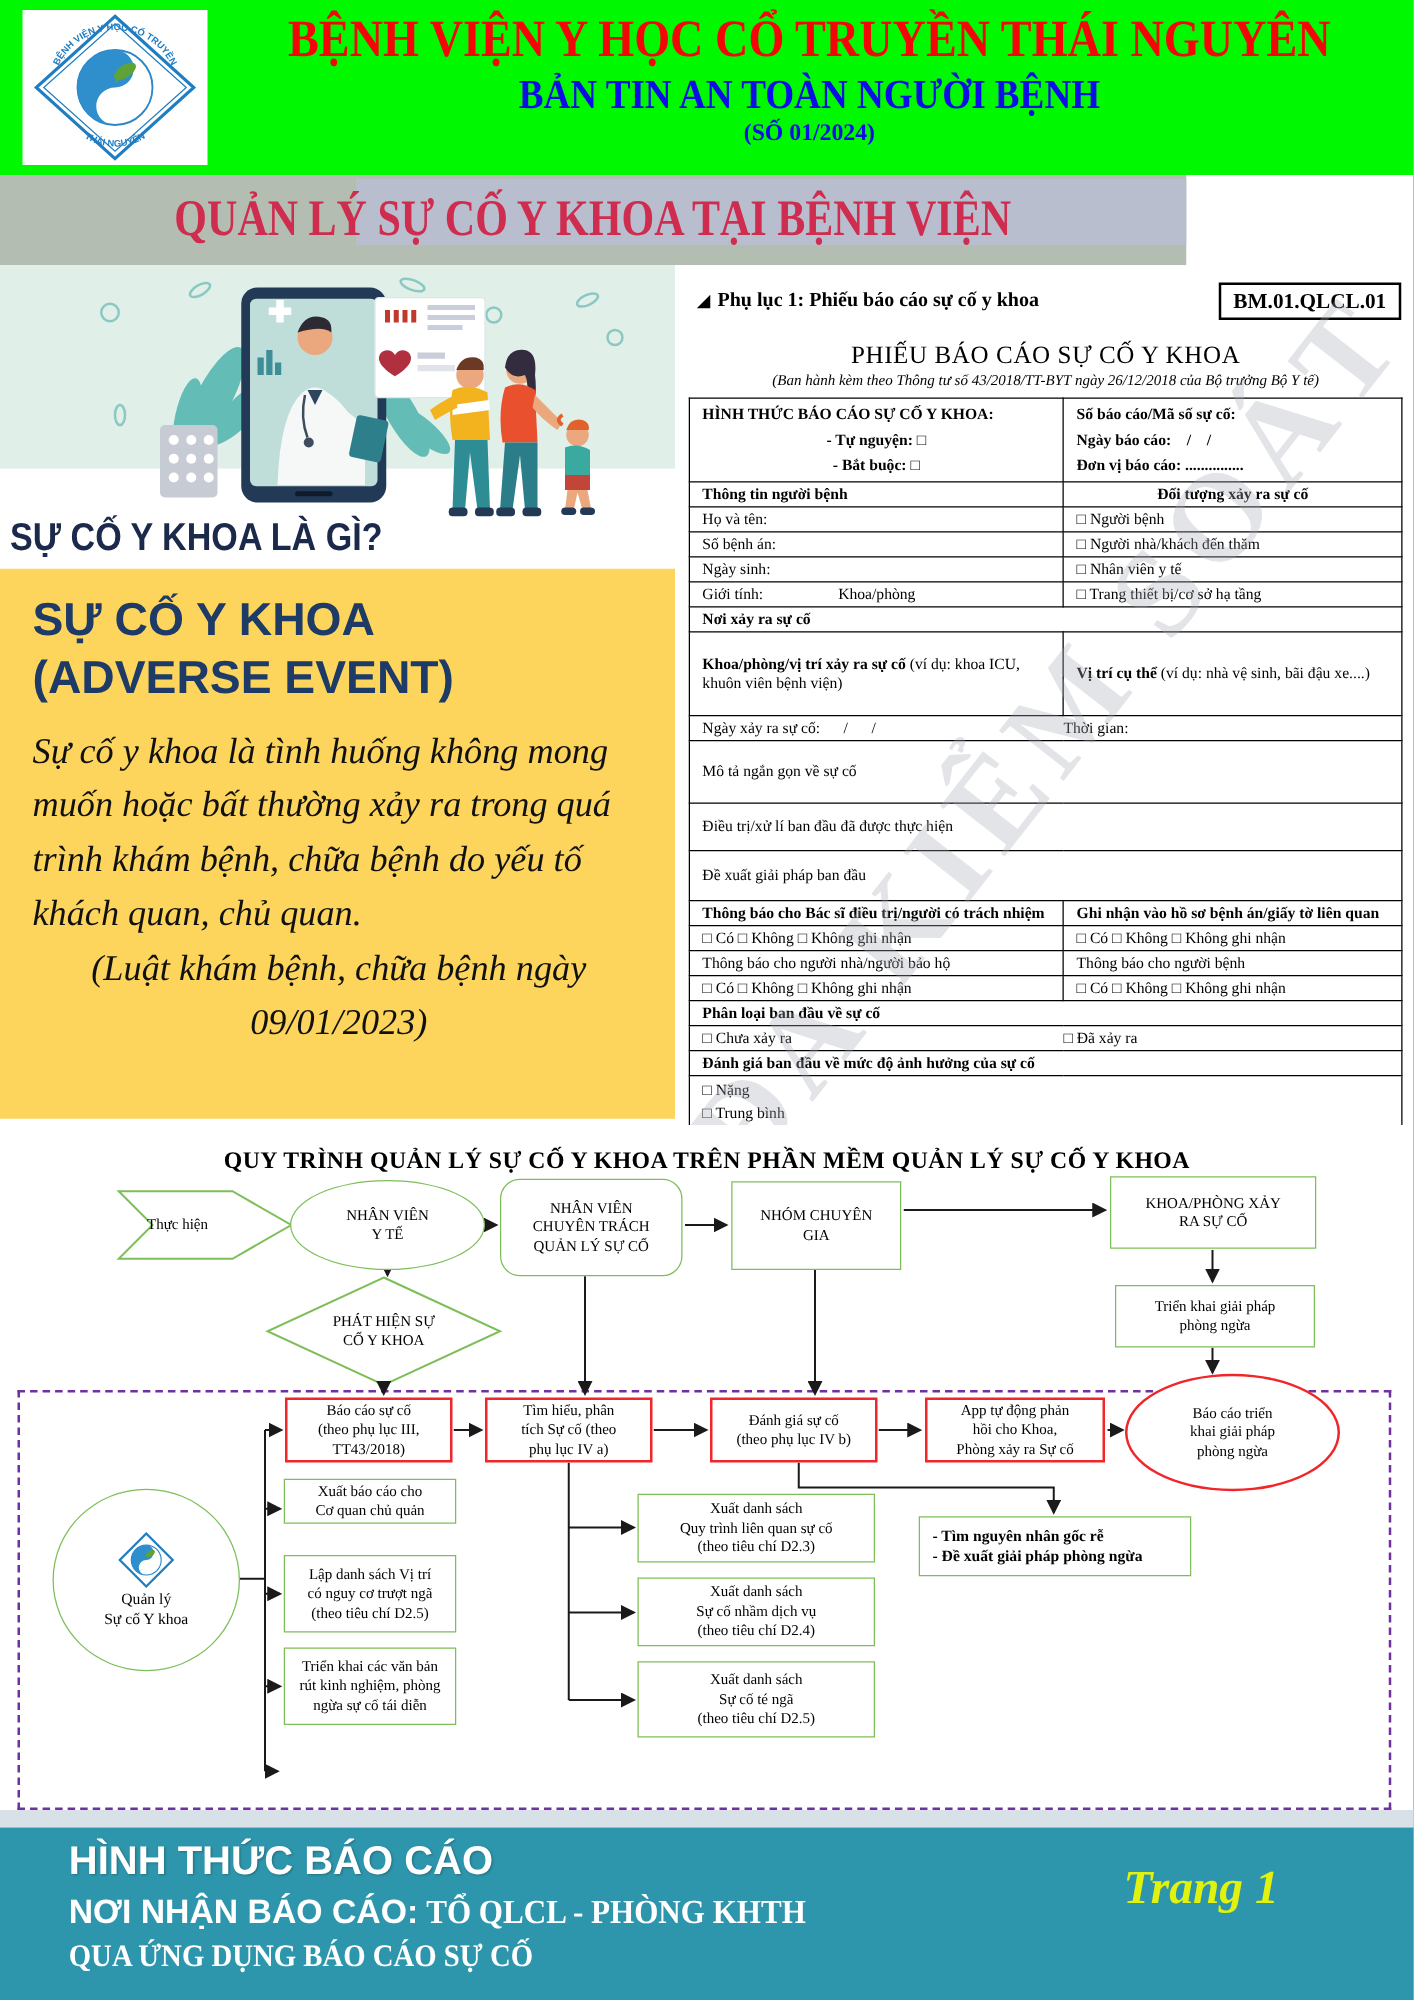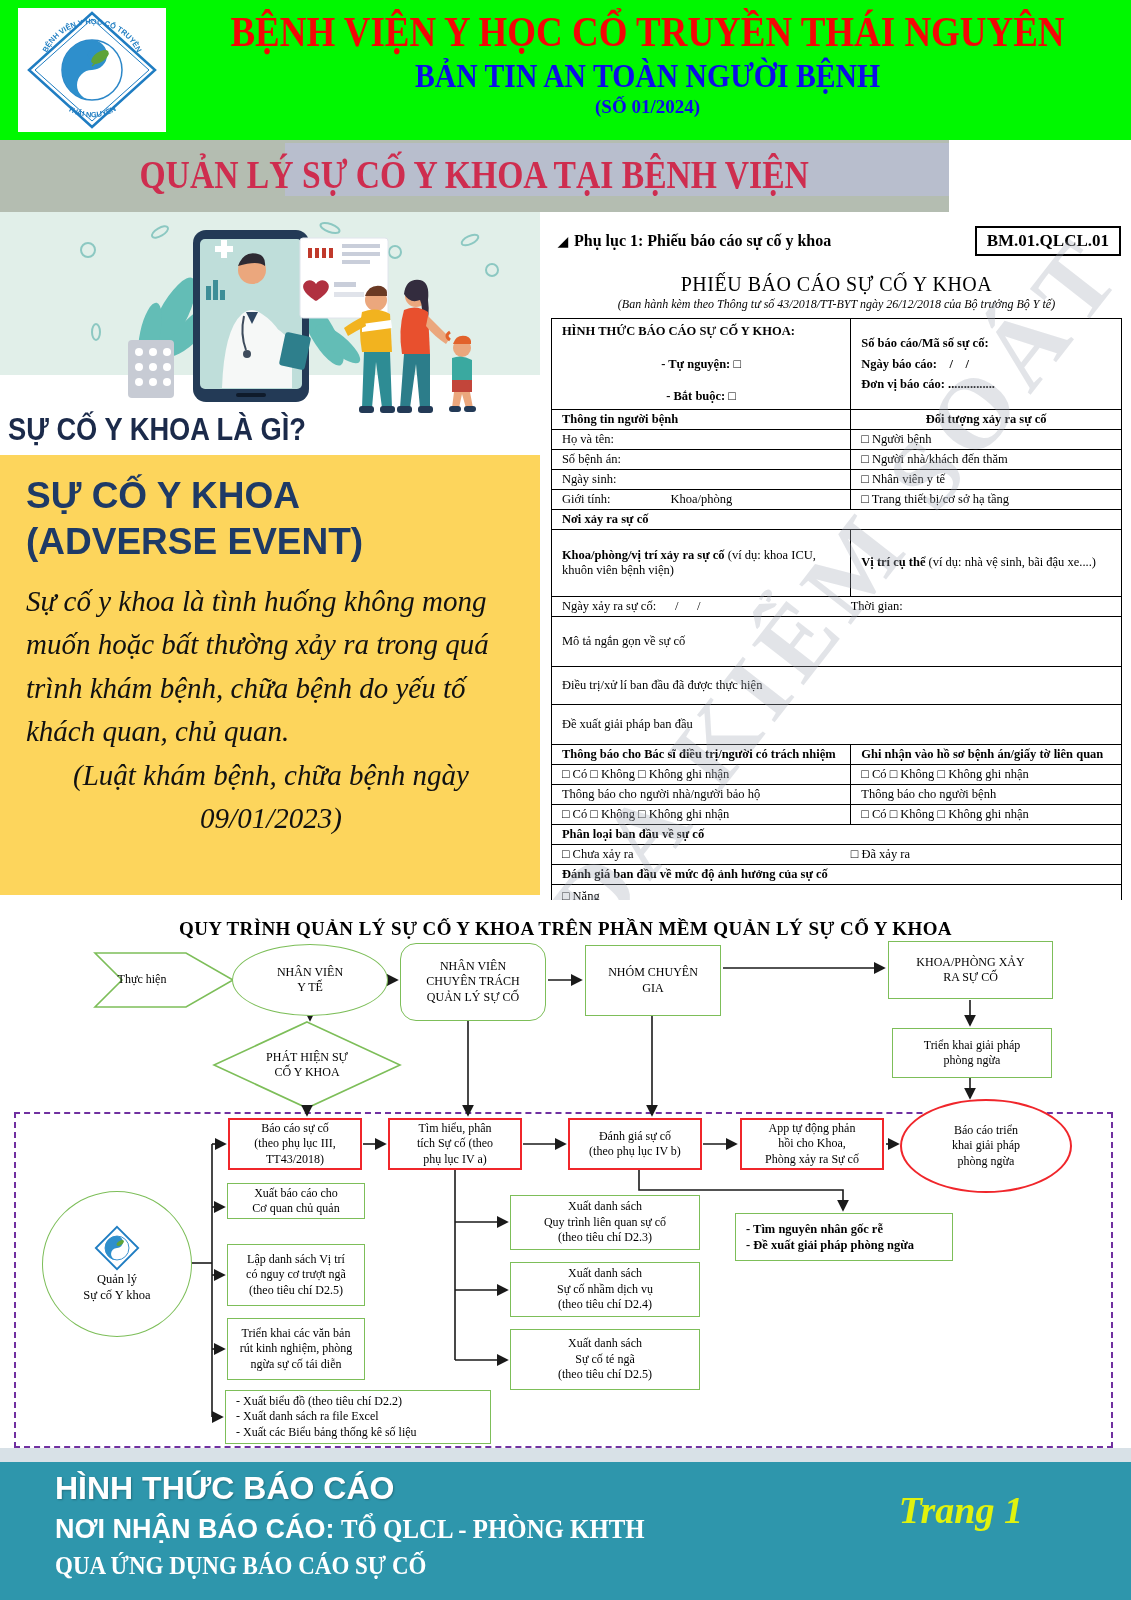--- a/index.html
+++ b/index.html
@@ -44,21 +44,21 @@
   .form-head{display:flex;justify-content:space-between;align-items:flex-start;margin:4px 2px 0 10px;}
   .appendix{font-size:16px;font-weight:bold;padding-top:6px;}
   .appendix .marker{font-size:13px;margin-right:6px;}
   .code-box{border:2px solid #000;padding:3px 10px;font-size:17px;font-weight:bold;margin-right:2px;}
   .form-title{text-align:center;font-size:20px;margin-top:17px;letter-spacing:.5px;}
   .form-subtitle{text-align:center;font-size:12px;font-style:italic;margin-top:1px;}
   table.form-table{width:99%;margin:6px auto 0 auto;border-collapse:collapse;font-size:12.5px;position:relative;z-index:1;}
   table.form-table td{border:1px solid #000;padding:2px 10px;vertical-align:middle;}
   td.b,.b{font-weight:bold;}
   td.top{vertical-align:top;}
-  .center{text-align:center;margin-top:12px;}
+  .center{text-align:center;}
   .pre{white-space:pre-wrap;}
   .rel{position:relative;}
   .at52{position:absolute;left:52.5%;top:2px;}
   .gap{margin-left:60px;}
   .lines3 div{line-height:1.65;}
   .h50{height:50px;}.h38{height:38px;}.h40{height:40px;}
   tr.tall td{height:62px;}
   .ml{white-space:pre-line;line-height:1.45;}
 
   
@@ -454,23 +454,20 @@
   </div>
 
   <div class="fc-node" style="left:227px;top:1183px;width:138px;height:36px;">Xuất báo cáo cho
 Cơ quan chủ quản</div>
   <div class="fc-node" style="left:227px;top:1244px;width:138px;height:62px;">Lập danh sách Vị trí
 có nguy cơ trượt ngã
 (theo tiêu chí D2.5)</div>
   <div class="fc-node" style="left:227px;top:1318px;width:138px;height:62px;">Triển khai các văn bản
 rút kinh nghiệm, phòng
 ngừa sự cố tái diễn</div>
-  <div class="fc-node leftalign" style="left:225px;top:1390px;width:266px;height:54px;">- Xuất biểu đồ (theo tiêu chí D2.2)
-- Xuất danh sách ra file Excel
-- Xuất các Biểu bảng thống kê số liệu</div>
 
   <div class="fc-node" style="left:510px;top:1195px;width:190px;height:55px;">Xuất danh sách
 Quy trình liên quan sự cố
 (theo tiêu chí D2.3)</div>
   <div class="fc-node" style="left:510px;top:1262px;width:190px;height:55px;">Xuất danh sách
 Sự cố nhầm dịch vụ
 (theo tiêu chí D2.4)</div>
   <div class="fc-node" style="left:510px;top:1329px;width:190px;height:61px;">Xuất danh sách
 Sự cố té ngã
 (theo tiêu chí D2.5)</div>

